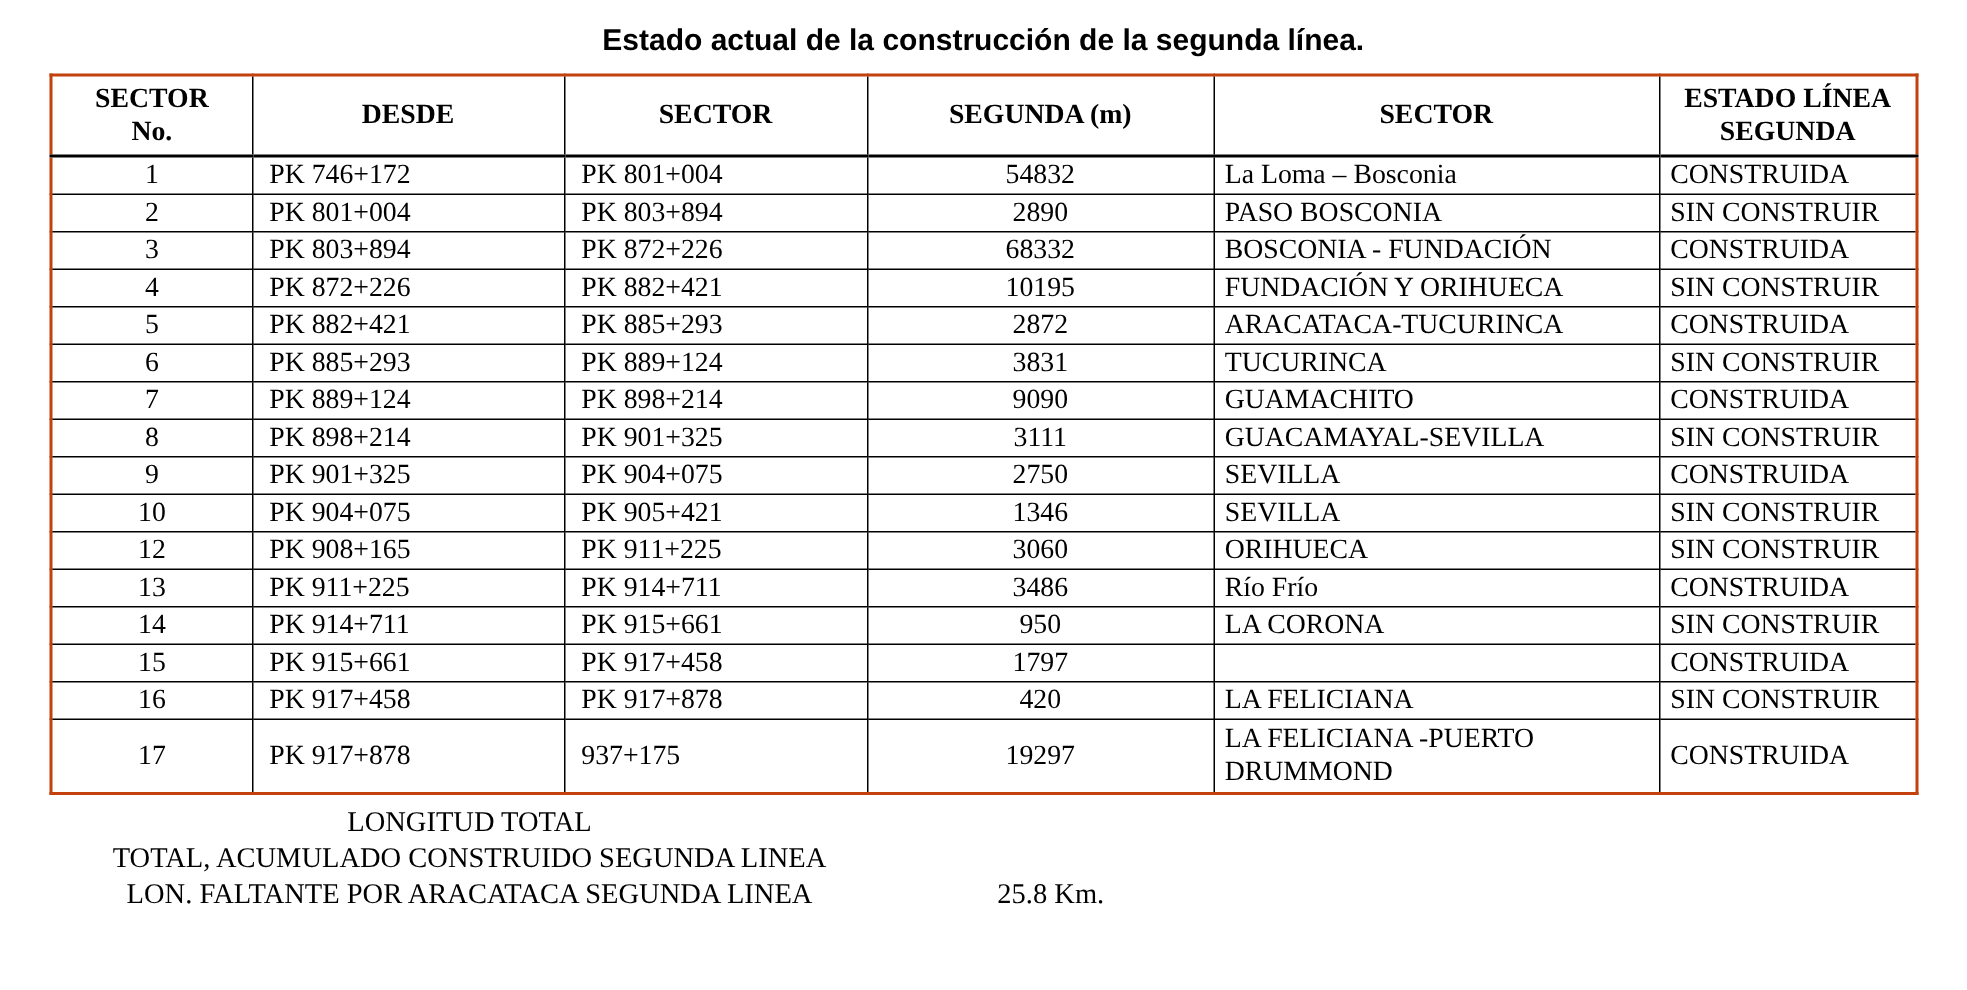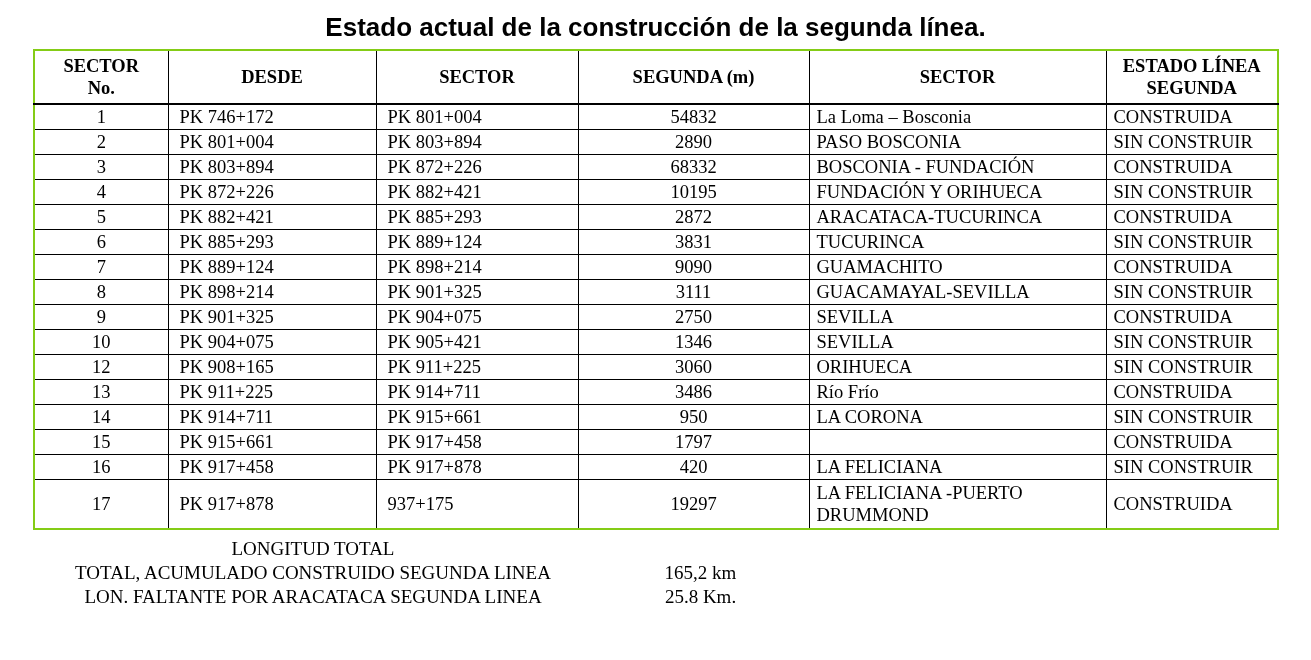--- a/index.html
+++ b/index.html
@@ -10,30 +10,30 @@
     background: #ffffff;
     color: #000000;
     font-family: "Liberation Serif", serif;
     overflow: hidden;
   }
   .page-title {
     margin-top: 14px;
     text-align: center;
     font-family: "Liberation Sans", sans-serif;
     font-weight: 700;
-    font-size: 26px;
+    font-size: 20px;
     line-height: 26px;
   }
   table.status-table {
     border-collapse: collapse;
     table-layout: fixed;
     width: 1244px;
     margin-left: 33px;
     margin-top: 9px;
-    border: 2px solid #84cc16;
+    border: 2px solid #c2410c;
   }
   .status-table th,
   .status-table td {
     border: 1px solid #000;
     font-size: 18.5px;
     line-height: 22px;
     padding: 0;
     white-space: pre-line;
     overflow: hidden;
     vertical-align: middle;
@@ -226,19 +226,18 @@
   </tr>
     </tbody>
 </table>
 
 <div class="summary">
   <div class="summary-row">
     <div class="summary-label">LONGITUD TOTAL</div>
   </div>
   <div class="summary-row">
     <div class="summary-label">TOTAL, ACUMULADO CONSTRUIDO SEGUNDA LINEA</div>
-    <div class="summary-value">165,2 km</div>
   </div>
   <div class="summary-row">
     <div class="summary-label">LON. FALTANTE POR ARACATACA SEGUNDA LINEA</div>
     <div class="summary-value">25.8 Km.</div>
   </div>
 </div>
 
 </body></html>

